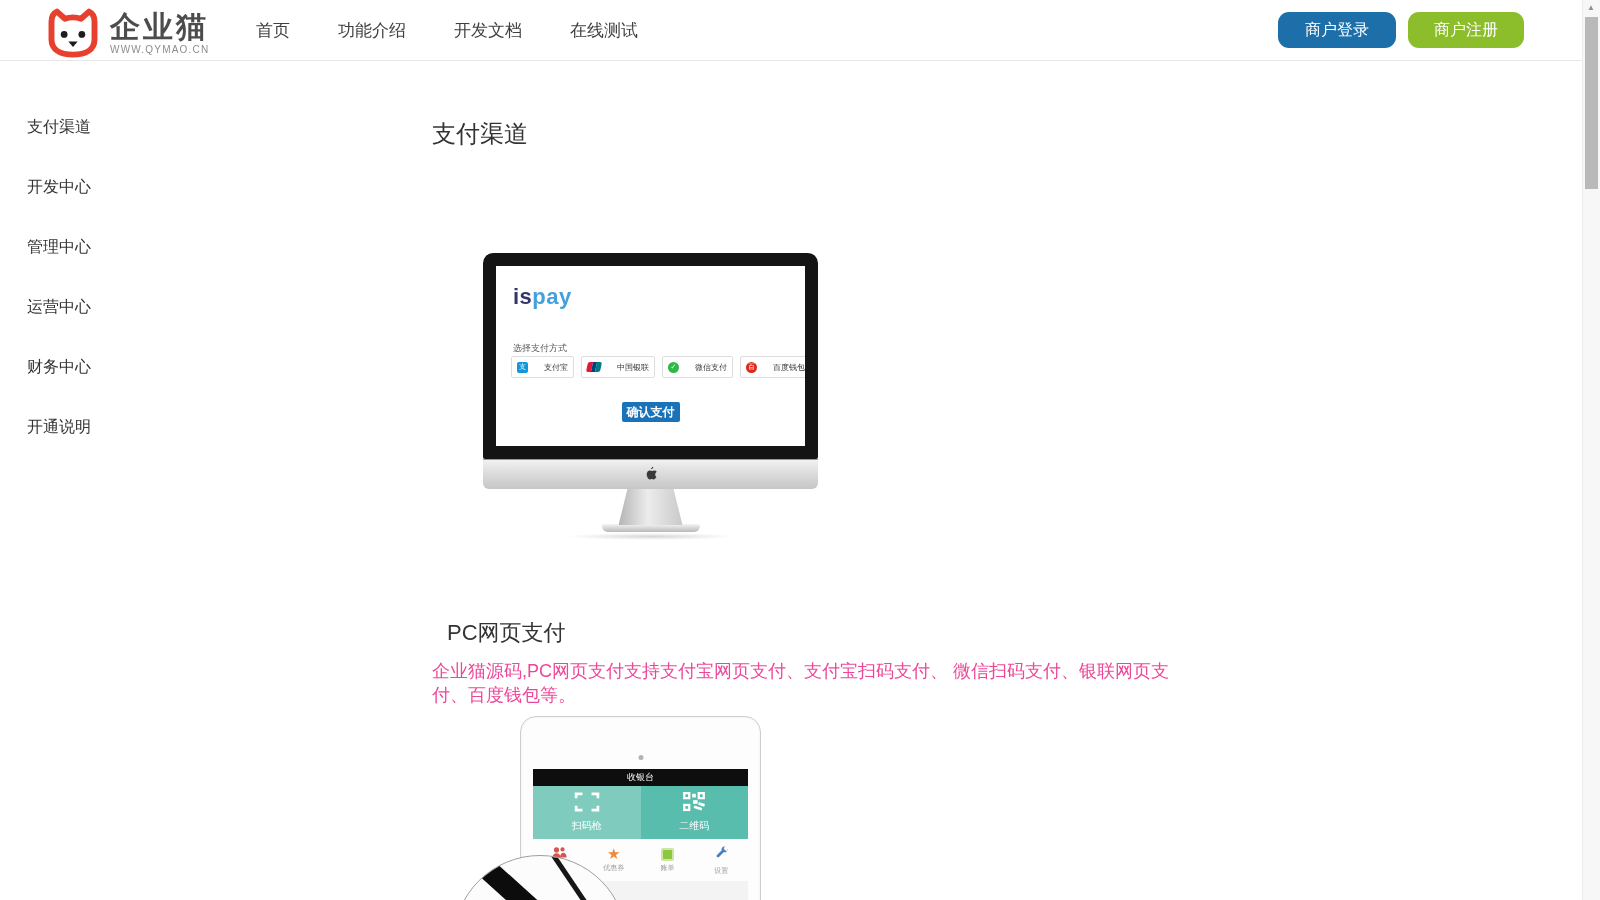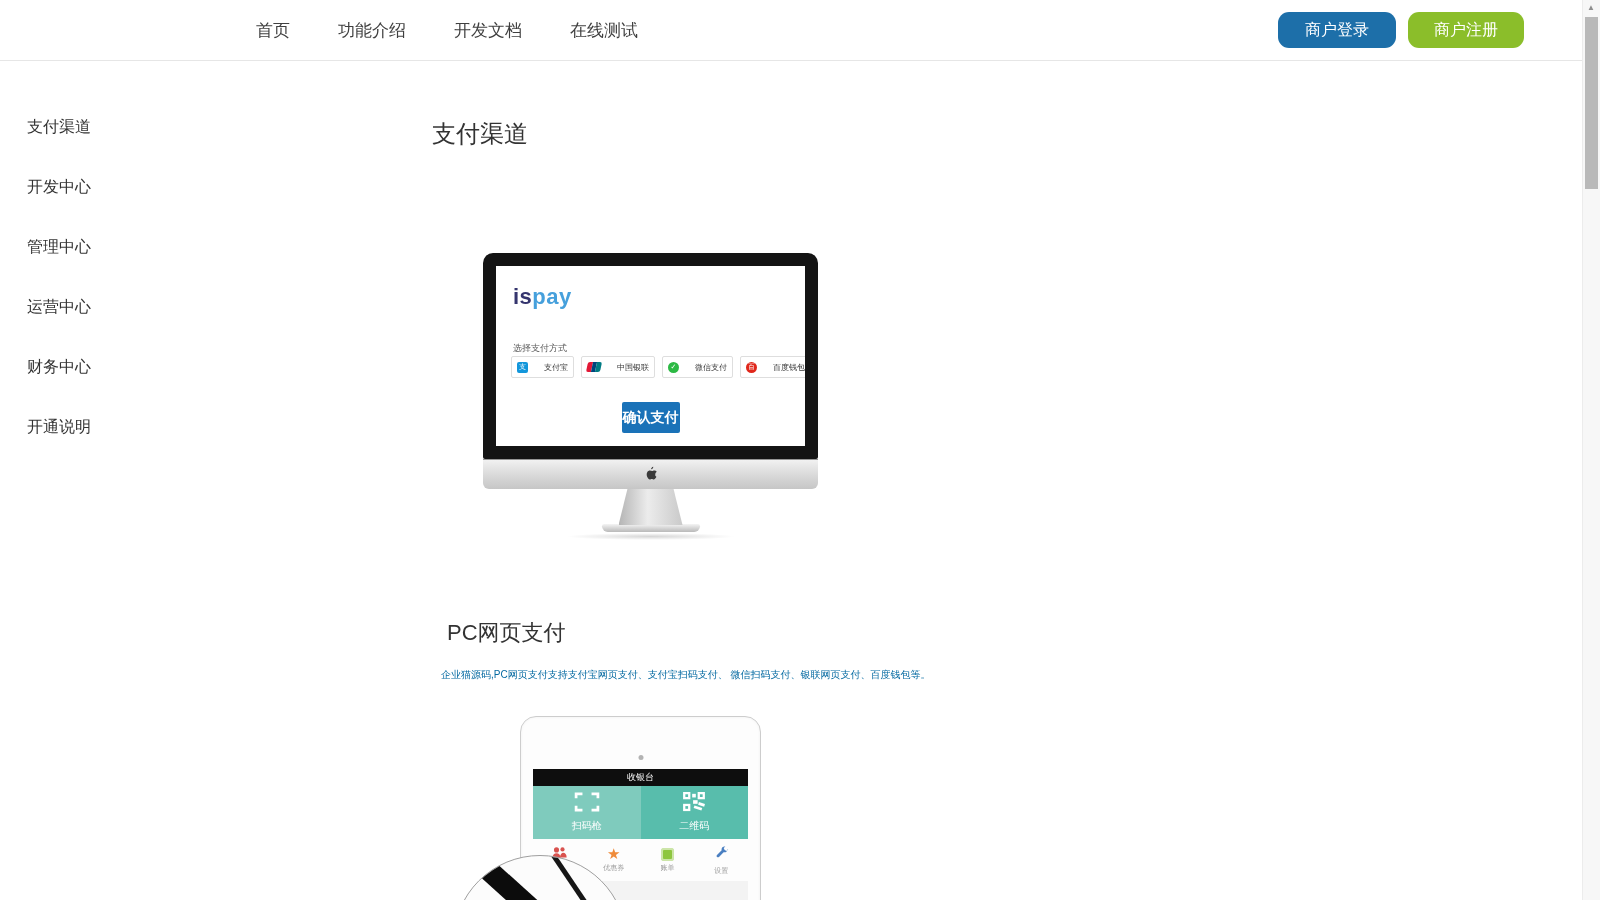--- a/index.html
+++ b/index.html
@@ -48,36 +48,36 @@
   .mini{width:11px;height:11px;border-radius:2px;display:flex;align-items:center;justify-content:center;
         color:#fff;font-size:7px;flex:0 0 auto;}
   .mini-alipay{background:#1296db;}
   .mini-wechat{background:#2cb944;border-radius:50%;}
   .mini-baidu{background:#e0271b;border-radius:50%;}
   .mini-union{display:flex;gap:0;width:14px;height:10px;transform:skewX(-12deg);}
   .mini-union i{flex:1;display:block;}
   .mini-union i:nth-child(1){background:#e21836;border-radius:2px 0 0 2px;}
   .mini-union i:nth-child(2){background:#00447c;}
   .mini-union i:nth-child(3){background:#007b84;border-radius:0 2px 2px 0;}
-  .confirm{position:absolute;left:50%;transform:translateX(-50%);top:136px;width:58px;height:31px;
-           background:var(--confirm-blue);color:#fff;font-size:14px;display:flex;align-items:center;
+  .confirm{position:absolute;left:50%;transform:translateX(-50%);top:136px;width:58px;height:20px;
+           background:var(--confirm-blue);color:#fff;font-size:12px;display:flex;align-items:center;
            justify-content:center;border-radius:2px;font-weight:bold;}
   .imac-chin{width:335px;height:30px;background:linear-gradient(180deg,#f1f1f1,#d8d8d8 55%,#c6c6c6);
              border-radius:0 0 6px 6px;border-top:1px solid #969696;box-sizing:border-box;
              display:flex;align-items:center;justify-content:center;}
   .imac-neck{width:64px;height:36px;margin:0 auto;
              background:linear-gradient(90deg,#b5b5b5,#ececec 45%,#c9c9c9);
              clip-path:polygon(14% 0,86% 0,100% 100%,0% 100%);}
   .imac-base{width:98px;height:8px;margin:-1px auto 0;background:linear-gradient(180deg,#f4f4f4,#b9b9b9);
              border-radius:3px 3px 8px 8px;}
   .imac-shadow{width:170px;height:7px;margin:1px auto 0;
                background:radial-gradient(ellipse at center,rgba(0,0,0,0.16),rgba(0,0,0,0) 70%);}
 
   .section-title{position:absolute;left:432px;top:603px;font-size:22px;color:#333;font-weight:400;margin:15px;}
-  .section-desc{position:absolute;left:432px;top:659px;width:740px;font-size:10px;color:#0369a1;margin:9px;}
+  .section-desc{position:absolute;left:432px;top:659px;width:740px;font-size:18px;color:#ec4899;margin:0;}
 
   
   .tablet{position:absolute;left:520px;top:716px;width:241px;height:190px;background:#fdfdfd;
           border:1px solid #cdcdcd;border-radius:16px 16px 0 0;box-sizing:border-box;
           box-shadow:inset 0 0 3px rgba(0,0,0,0.06);}
   .cam{position:absolute;top:38px;left:50%;width:5px;height:5px;background:#b3b3b3;border-radius:50%;
        transform:translateX(-50%);}
   .tscreen{position:absolute;left:12px;top:52px;width:215px;height:137px;overflow:hidden;}
   .theader{height:17px;background:#0e0e0e;color:#fff;font-size:9px;display:flex;align-items:center;
            justify-content:center;}
@@ -101,20 +101,34 @@
            transform:rotate(42deg);transform-origin:left top;}
   .mag-line{position:absolute;left:96px;top:-2px;width:5px;height:80px;background:#161616;
             transform:rotate(-34deg);transform-origin:center top;}
 </style>
 </head>
 <body>
 
 <div id="viewport">
 
   <header class="topbar">
+    <div class="logo">
+      <span>
+        <svg width="54" height="54" viewBox="0 0 64 64">
+          <path d="M13 9 C8.5 11 6.5 15 6.5 21 L6.5 42 C6.5 54 17 60 32 60 C47 60 57.5 54 57.5 42 L57.5 21 C57.5 15 55.5 11 51 9 L41.5 17.5 C38.5 16.3 35.3 15.8 32 15.8 C28.7 15.8 25.5 16.3 22.5 17.5 Z" fill="#ffffff" stroke="var(--brand-red)" stroke-width="7" stroke-linejoin="round"></path>
+          <circle cx="21.5" cy="36" r="4" fill="#1d1d1d"></circle>
+          <circle cx="42.5" cy="36" r="4" fill="#1d1d1d"></circle>
+          <path d="M26.5 44.5 L37.5 44.5 L32 51 Z" fill="#1d1d1d"></path>
+        </svg>
+      </span>
+      <span class="logo-text">
+        <div class="cn">企业猫</div>
+        <div class="domain">WWW.QYMAO.CN</div>
+      </span>
+    </div>
 
     <nav class="nav">
       <a>首页</a>
       <a>功能介绍</a>
       <a>开发文档</a>
       <a>在线测试</a>
     </nav>
 
     <button class="btn btn-login">商户登录</button>
     <button class="btn btn-register">商户注册</button>

